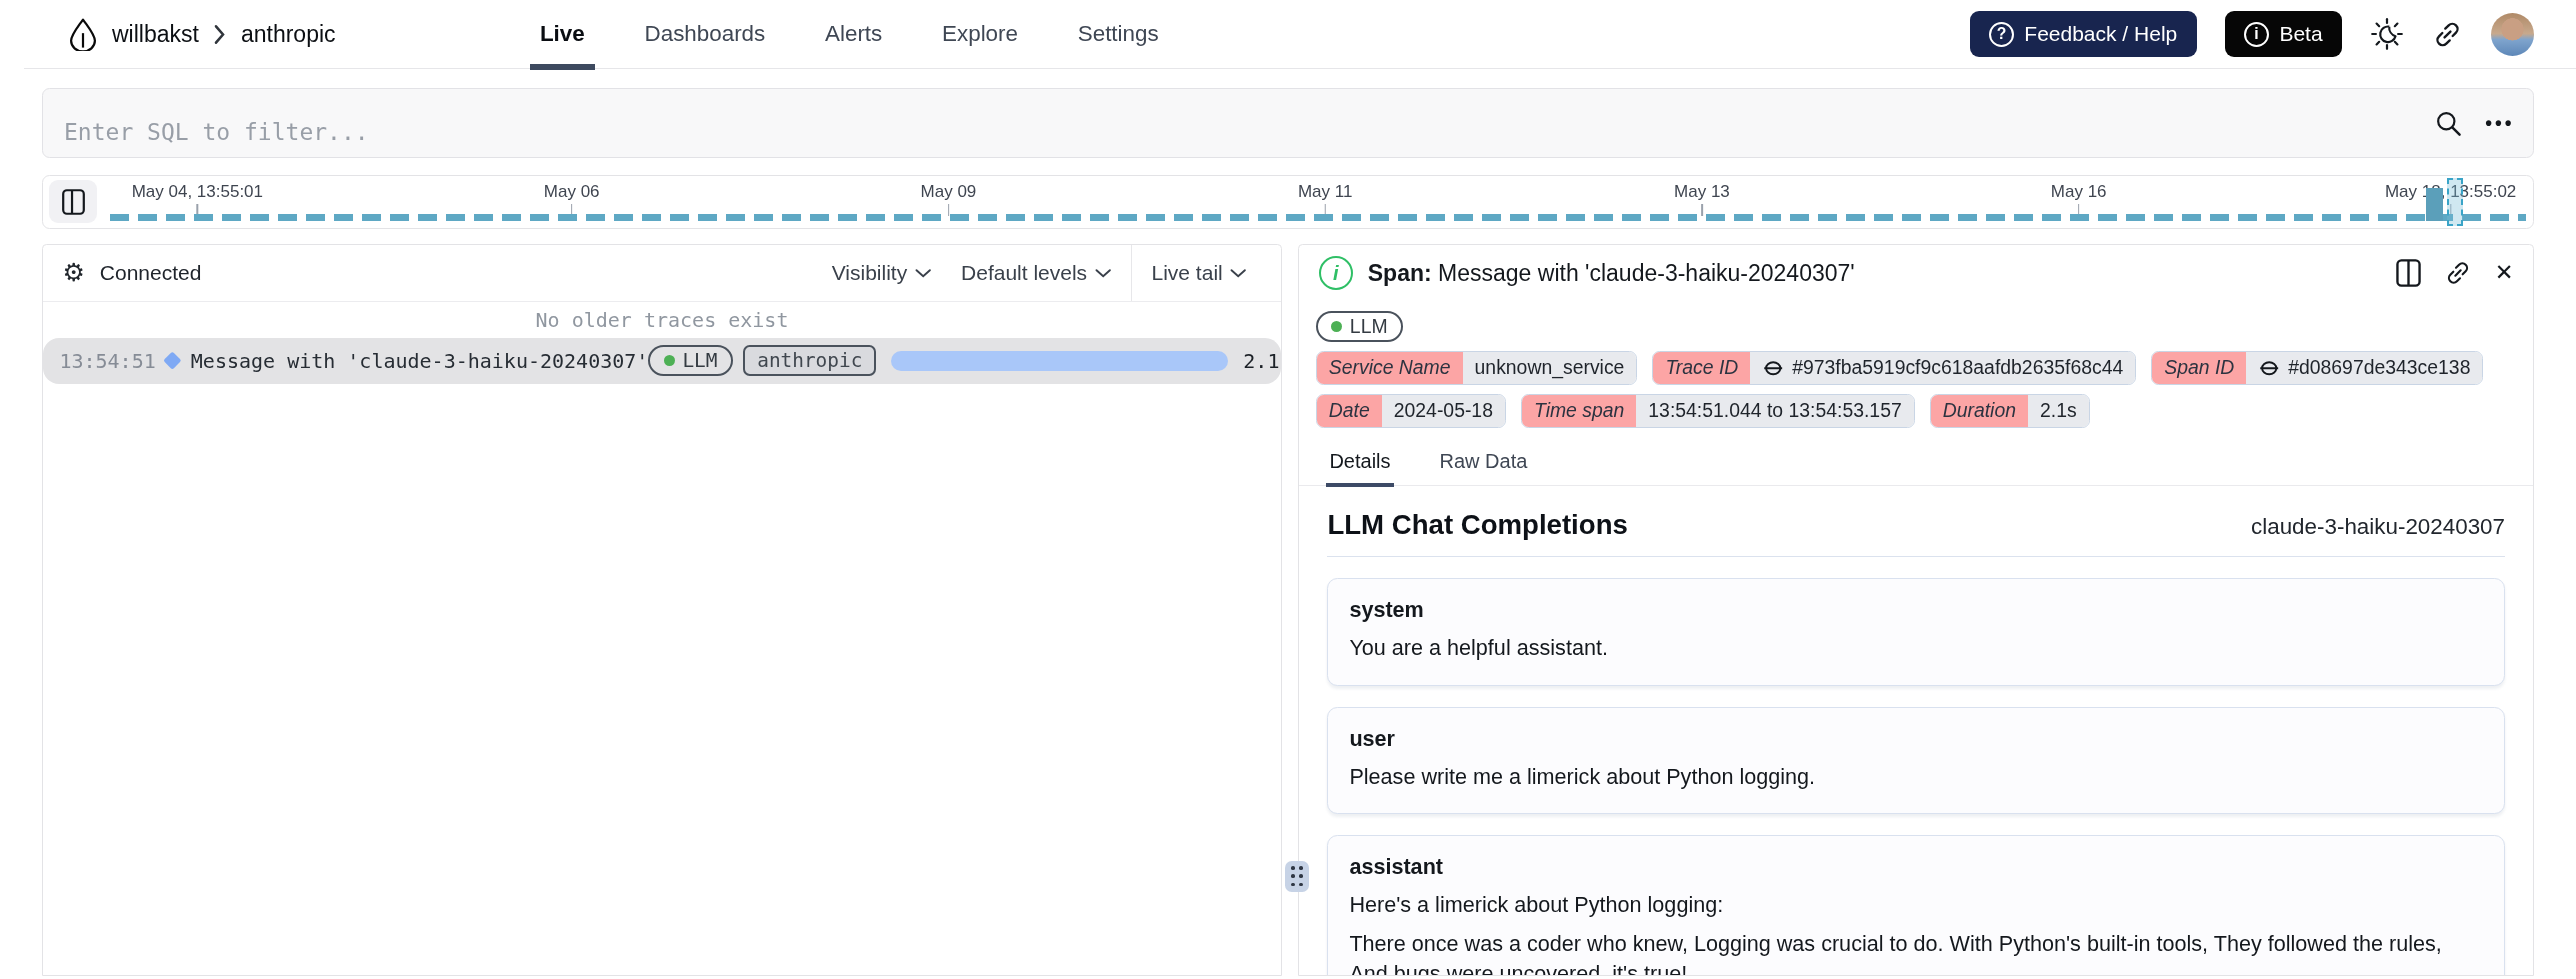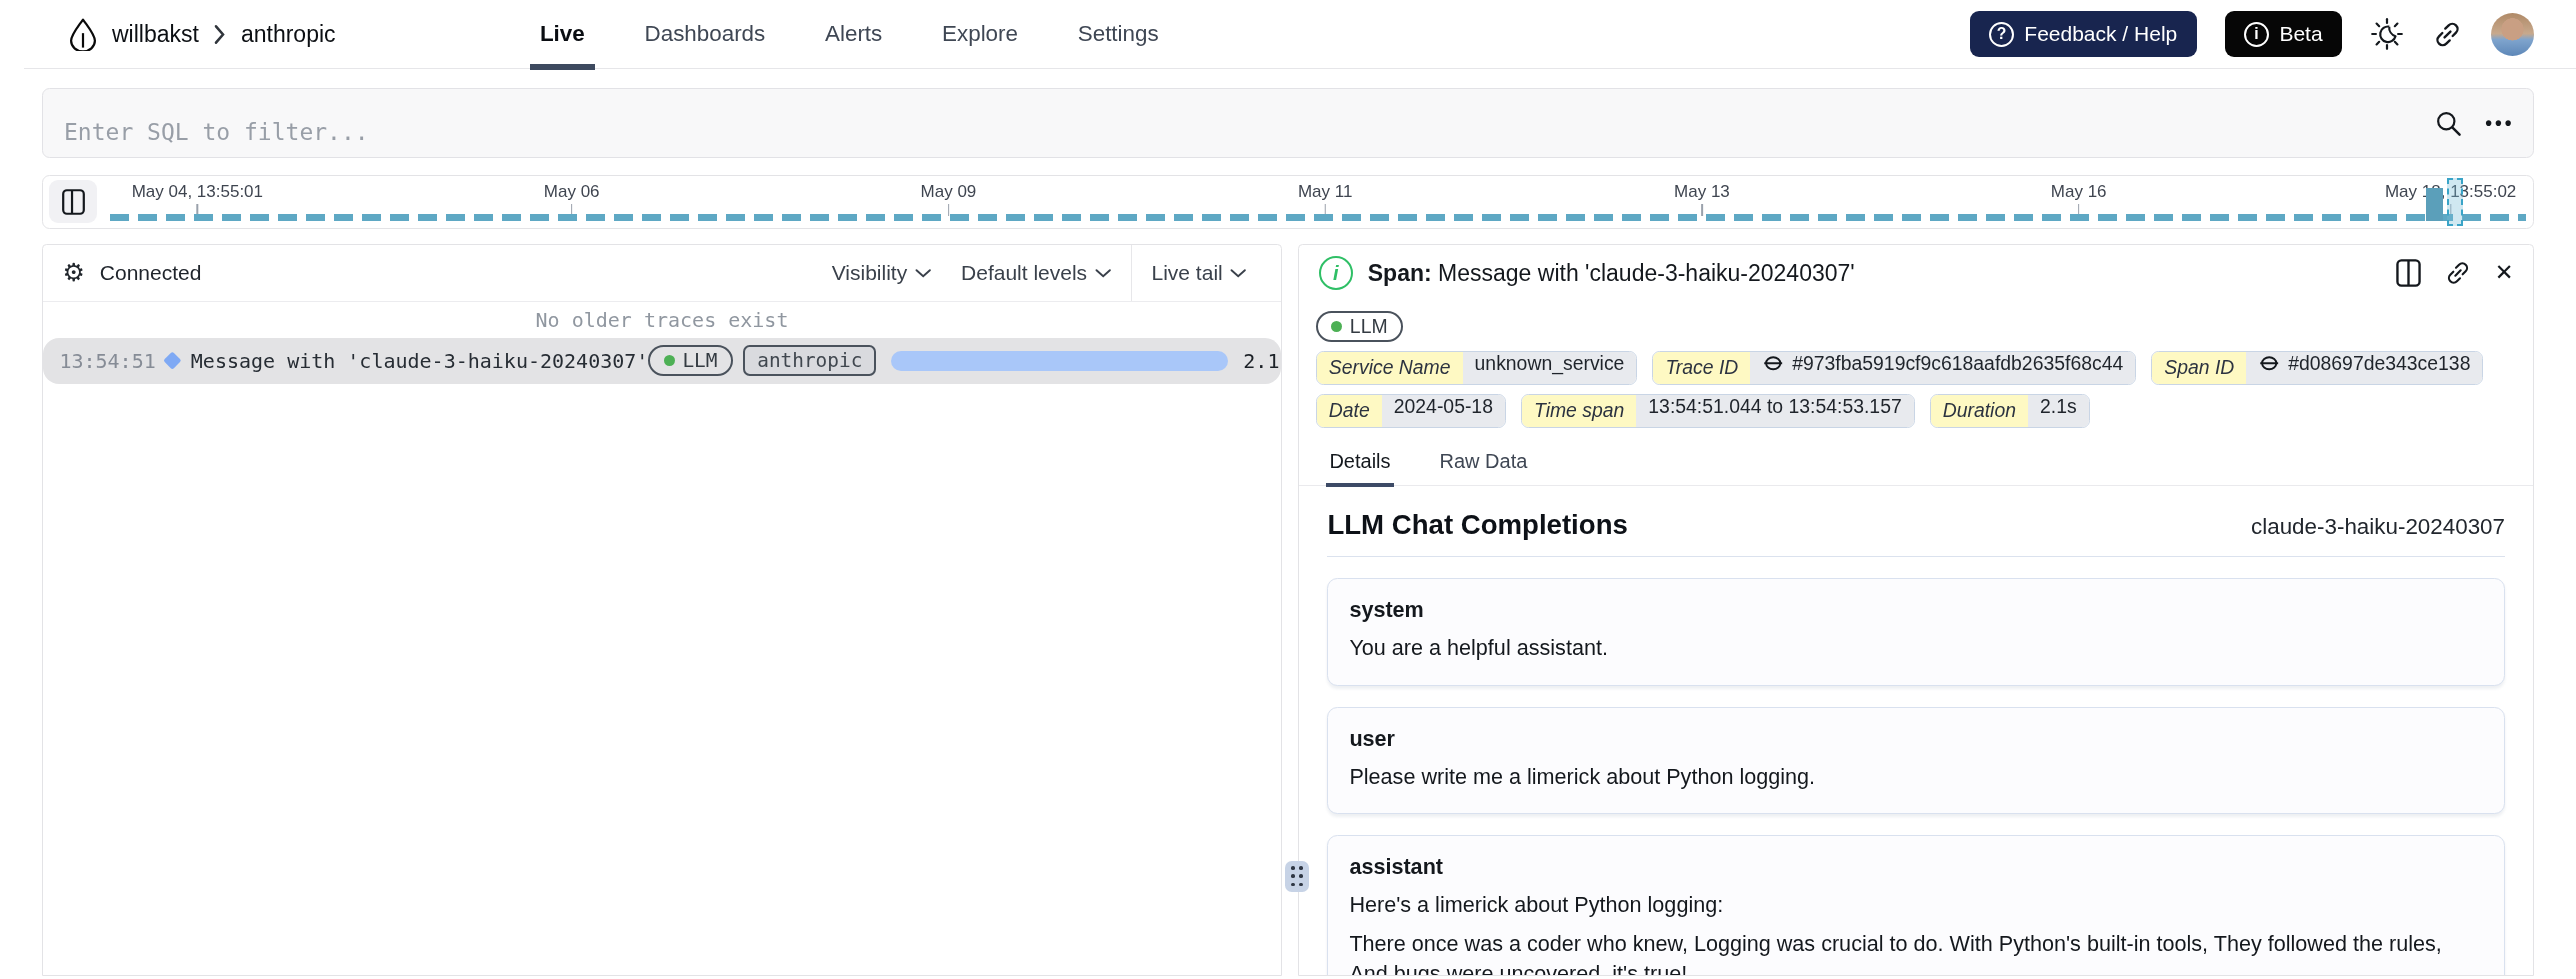--- a/index.html
+++ b/index.html
@@ -113,23 +113,23 @@
     font-size: 20px; font-weight: 700; font-style: italic; flex: none; }
   .sp-title { margin-left: 15px; font-size: 23px; color: #14181d; white-space: nowrap;
     overflow: hidden; }
   .sp-title b { font-weight: 700; }
   .sp-icons { margin-left: auto; display: flex; align-items: center; gap: 22.4px; }
   .close-x { font-size: 22.4px; color: #14181d; cursor: pointer; line-height: 1; }
   .sp-badge-row { padding: 9px 16.4px 1.5px; display: flex; }
   .sp-meta { padding: 7.5px 16.4px 1.5px; display: flex; gap: 15px; flex-wrap: wrap; }
   .prop { display: inline-flex; align-items: stretch; border: 1.5px solid #c9d5e5;
     border-radius: 7.5px; overflow: hidden; height: 34px; }
-  .prop-label { display: flex; align-items: center; background: #fef9c3; color: #2c3340;
+  .prop-label { display: flex; align-items: center; background: #fca5a5; color: #2c3340;
     font-style: italic; font-size: 19.4px; padding: 0 12px; }
-  .prop-value { display: flex; gap: 7.5px; background: #e8eaee;
+  .prop-value { display: flex; align-items: center; gap: 7.5px; background: #e8eaee;
     color: #1f242b; font-size: 19.4px; padding: 0 12px; }
   .mini-link { width: 22.4px; height: 22.4px; flex: none; }
   .sp-tabs { display: flex; gap: 43px; padding: 0 27px; margin-top: 21px;
     border-bottom: 1.5px solid #eaeaed; flex: none; }
   .tab { position: relative; font-size: 20px; color: #3f4754; padding: 0 3px 12px; cursor: pointer; }
   .tab.active { color: #14181d; }
   .tab.active::after { content: ""; position: absolute; left: 0; right: 0; bottom: -1.5px;
     height: 3.7px; background: #3d4a66; }
   .sp-content { padding: 22.4px 28px 0; overflow: hidden; }
   .section-head { display: flex; align-items: baseline; justify-content: space-between; }

